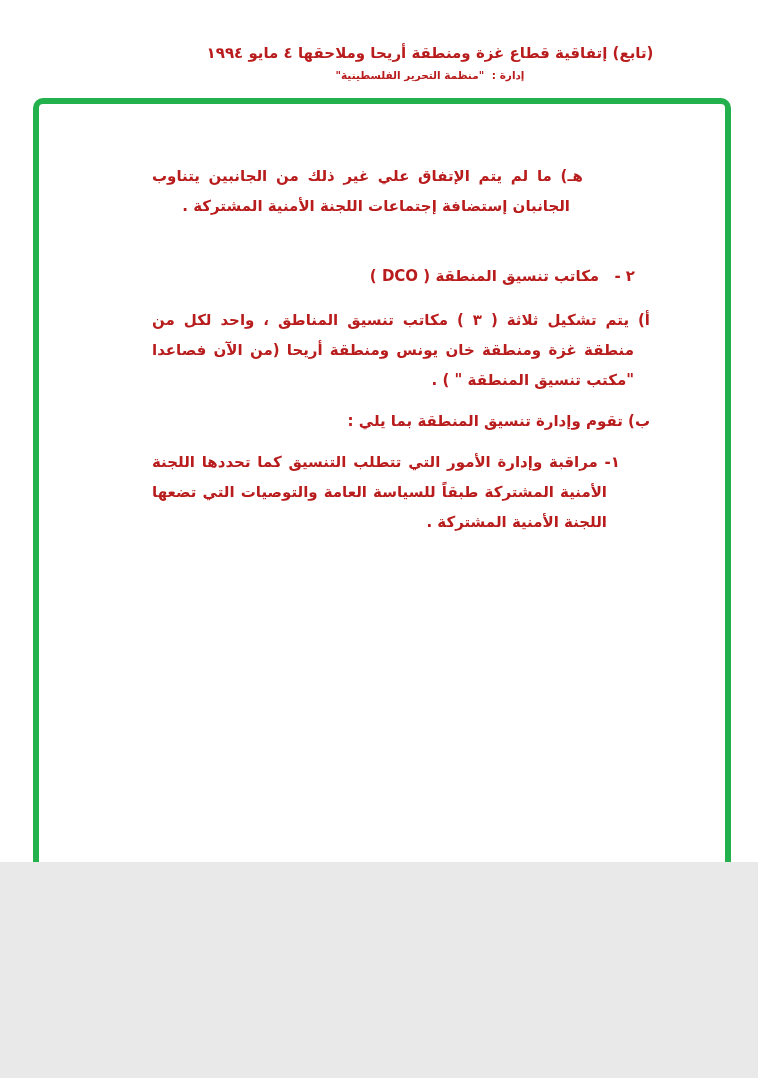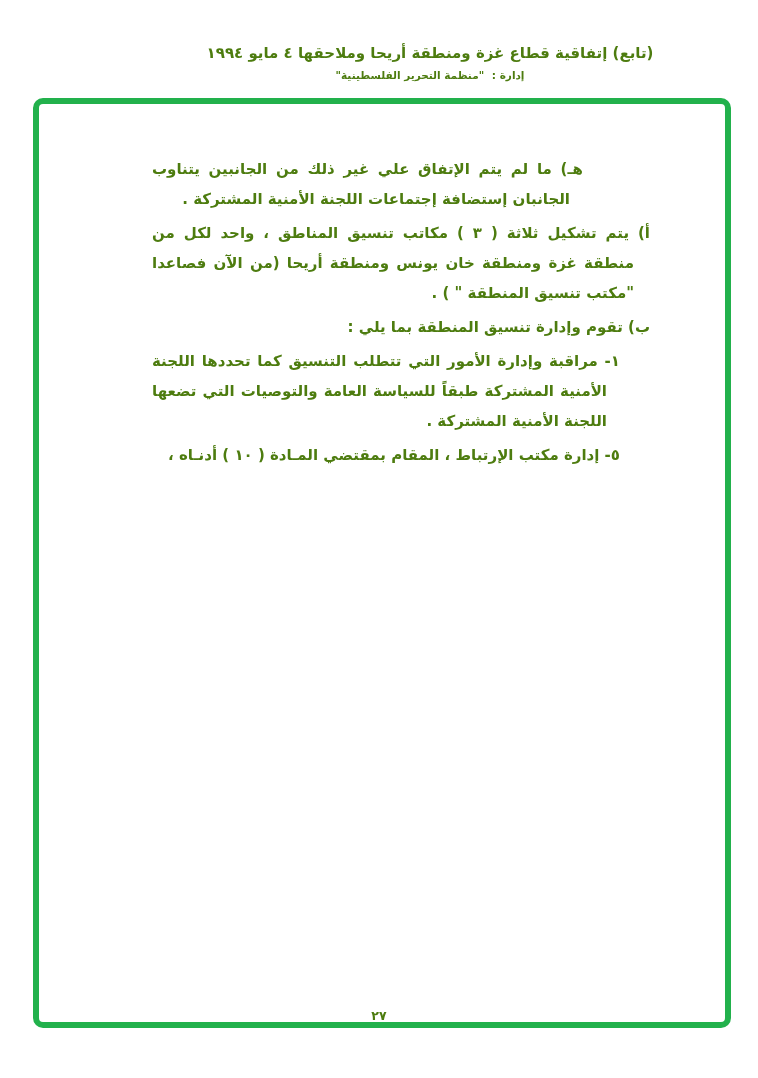--- a/index.html
+++ b/index.html
@@ -1,22 +1,22 @@
 <!DOCTYPE html>
 <html lang="ar"><head>
 <meta charset="utf-8">
 <style>
   html,body{margin:0;padding:0;background:#e9e9e9;}
   .page{
     position:relative;
-    width:758px;height:1078px;
+    width:758px;height:862px;
     margin:0 auto;
     background:#ffffff;
     font-family:"DejaVu Sans",sans-serif;
-    color:#4d7c0f;
+    color:#b91c1c;
     overflow:hidden;
   }
   
   .header{
     position:absolute;top:44px;left:205px;width:450px;
     text-align:center;direction:rtl;
   }
   .title{font-size:15px;font-weight:bold;letter-spacing:0.2px;}
   .source{font-size:10.5px;font-weight:bold;margin-top:7px;}
   .source span{padding:0 2px;}
@@ -25,21 +25,21 @@
     position:absolute;left:33px;top:98px;width:698px;height:930px;
     border:6px solid #22b14c;border-radius:10px;box-sizing:border-box;
     background:transparent;
   }
   
   .content{
     position:absolute;top:150px;left:152px;width:498px;
     direction:rtl;text-align:justify;
     font-size:15px;line-height:30px;font-weight:bold;
   }
-  .para{margin:4px 0 3px 0;}
+  .para{margin:11px 0 3px 0;}
   .clause-h{margin-right:67px;padding-right:13px;text-indent:-13px;}
   .heading{margin-top:40px;margin-bottom:14px;margin-right:15px;text-align:right;text-indent:0;}
   .heading .marker{margin-left:10px;}
   .clause-letter{margin-right:0;padding-right:16px;text-indent:-16px;}
   .item{margin-right:30px;padding-right:13px;text-indent:-13px;}
   .marker{white-space:nowrap;}
   
   .footer{
     position:absolute;top:1008px;left:0;width:758px;
     text-align:center;font-size:12.5px;font-weight:bold;direction:rtl;
@@ -60,43 +60,43 @@
 
   <div class="frame"></div>
 
   <div class="content">
 
     <div class="para clause-h">
       <span class="marker">هـ)</span>
       <span>ما لم يتم الإتفاق علي غير ذلك من الجانبين يتناوب الجانبان إستضافة إجتماعات اللجنة الأمنية المشتركة .</span>
     </div>
 
+    <div class="para heading">
+      <span class="marker">٢ -</span>
+      <span>مكاتب تنسيق المنطقة ( DCO )</span>
+    </div>
 
     <div class="para clause-letter">
       <span class="marker">أ)</span>
       <span>يتم تشكيل ثلاثة ( ٣ ) مكاتب تنسيق المناطق ، واحد لكل من منطقة غزة ومنطقة خان يونس ومنطقة أريحا (من الآن فصاعدا "مكتب تنسيق المنطقة " ) .</span>
     </div>
 
     <div class="para clause-letter">
       <span class="marker">ب)</span>
       <span>تقوم وإدارة تنسيق المنطقة بما يلي :</span>
     </div>
 
     <div class="para item">
       <span class="marker">١-</span>
       <span>مراقبة وإدارة الأمور التي تتطلب التنسيق كما تحددها اللجنة الأمنية المشتركة طبقاً للسياسة العامة والتوصيات التي تضعها اللجنة الأمنية المشتركة .</span>
     </div>
 
 
 
 
-    <div class="para item">
-      <span class="marker">٥-</span>
-      <span>إدارة مكتب الإرتباط ، المقام بمقتضي المـادة ( ١٠ ) أدنـاه ،</span>
-    </div>
 
   </div>
 
   <div class="footer">
     <span>٢٧</span>
   </div>
 
 </div>
 
 </body></html>

